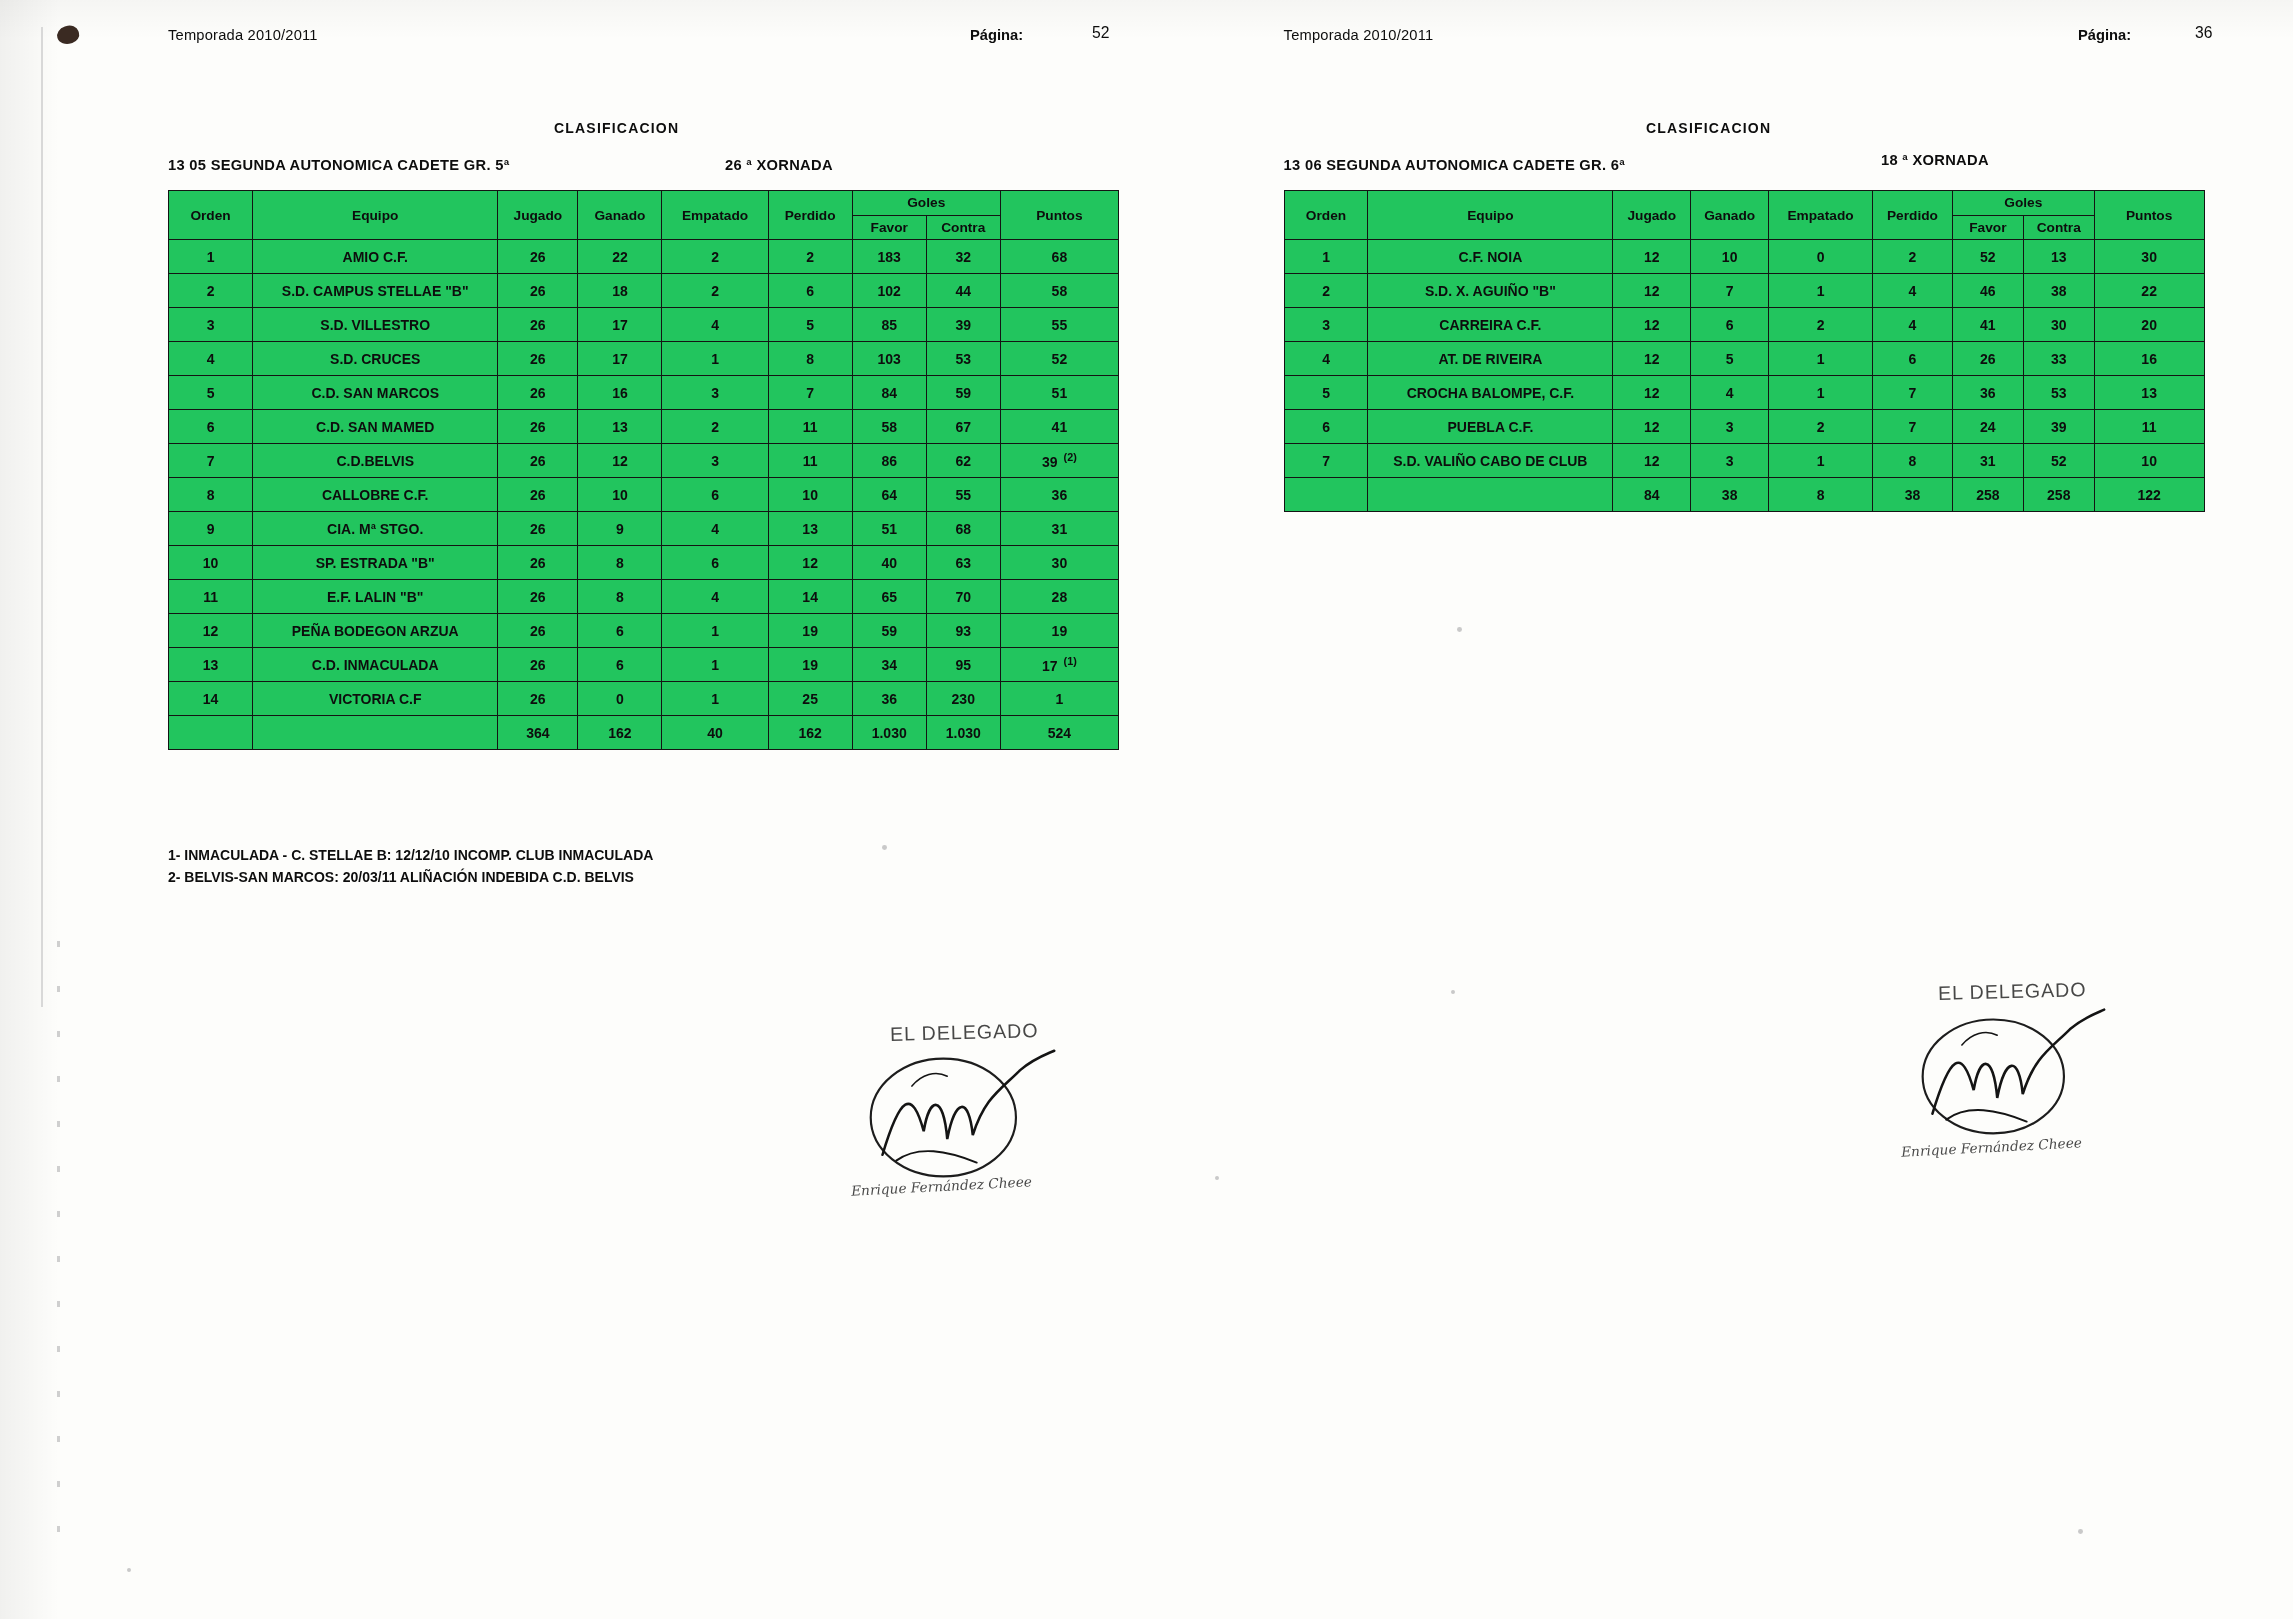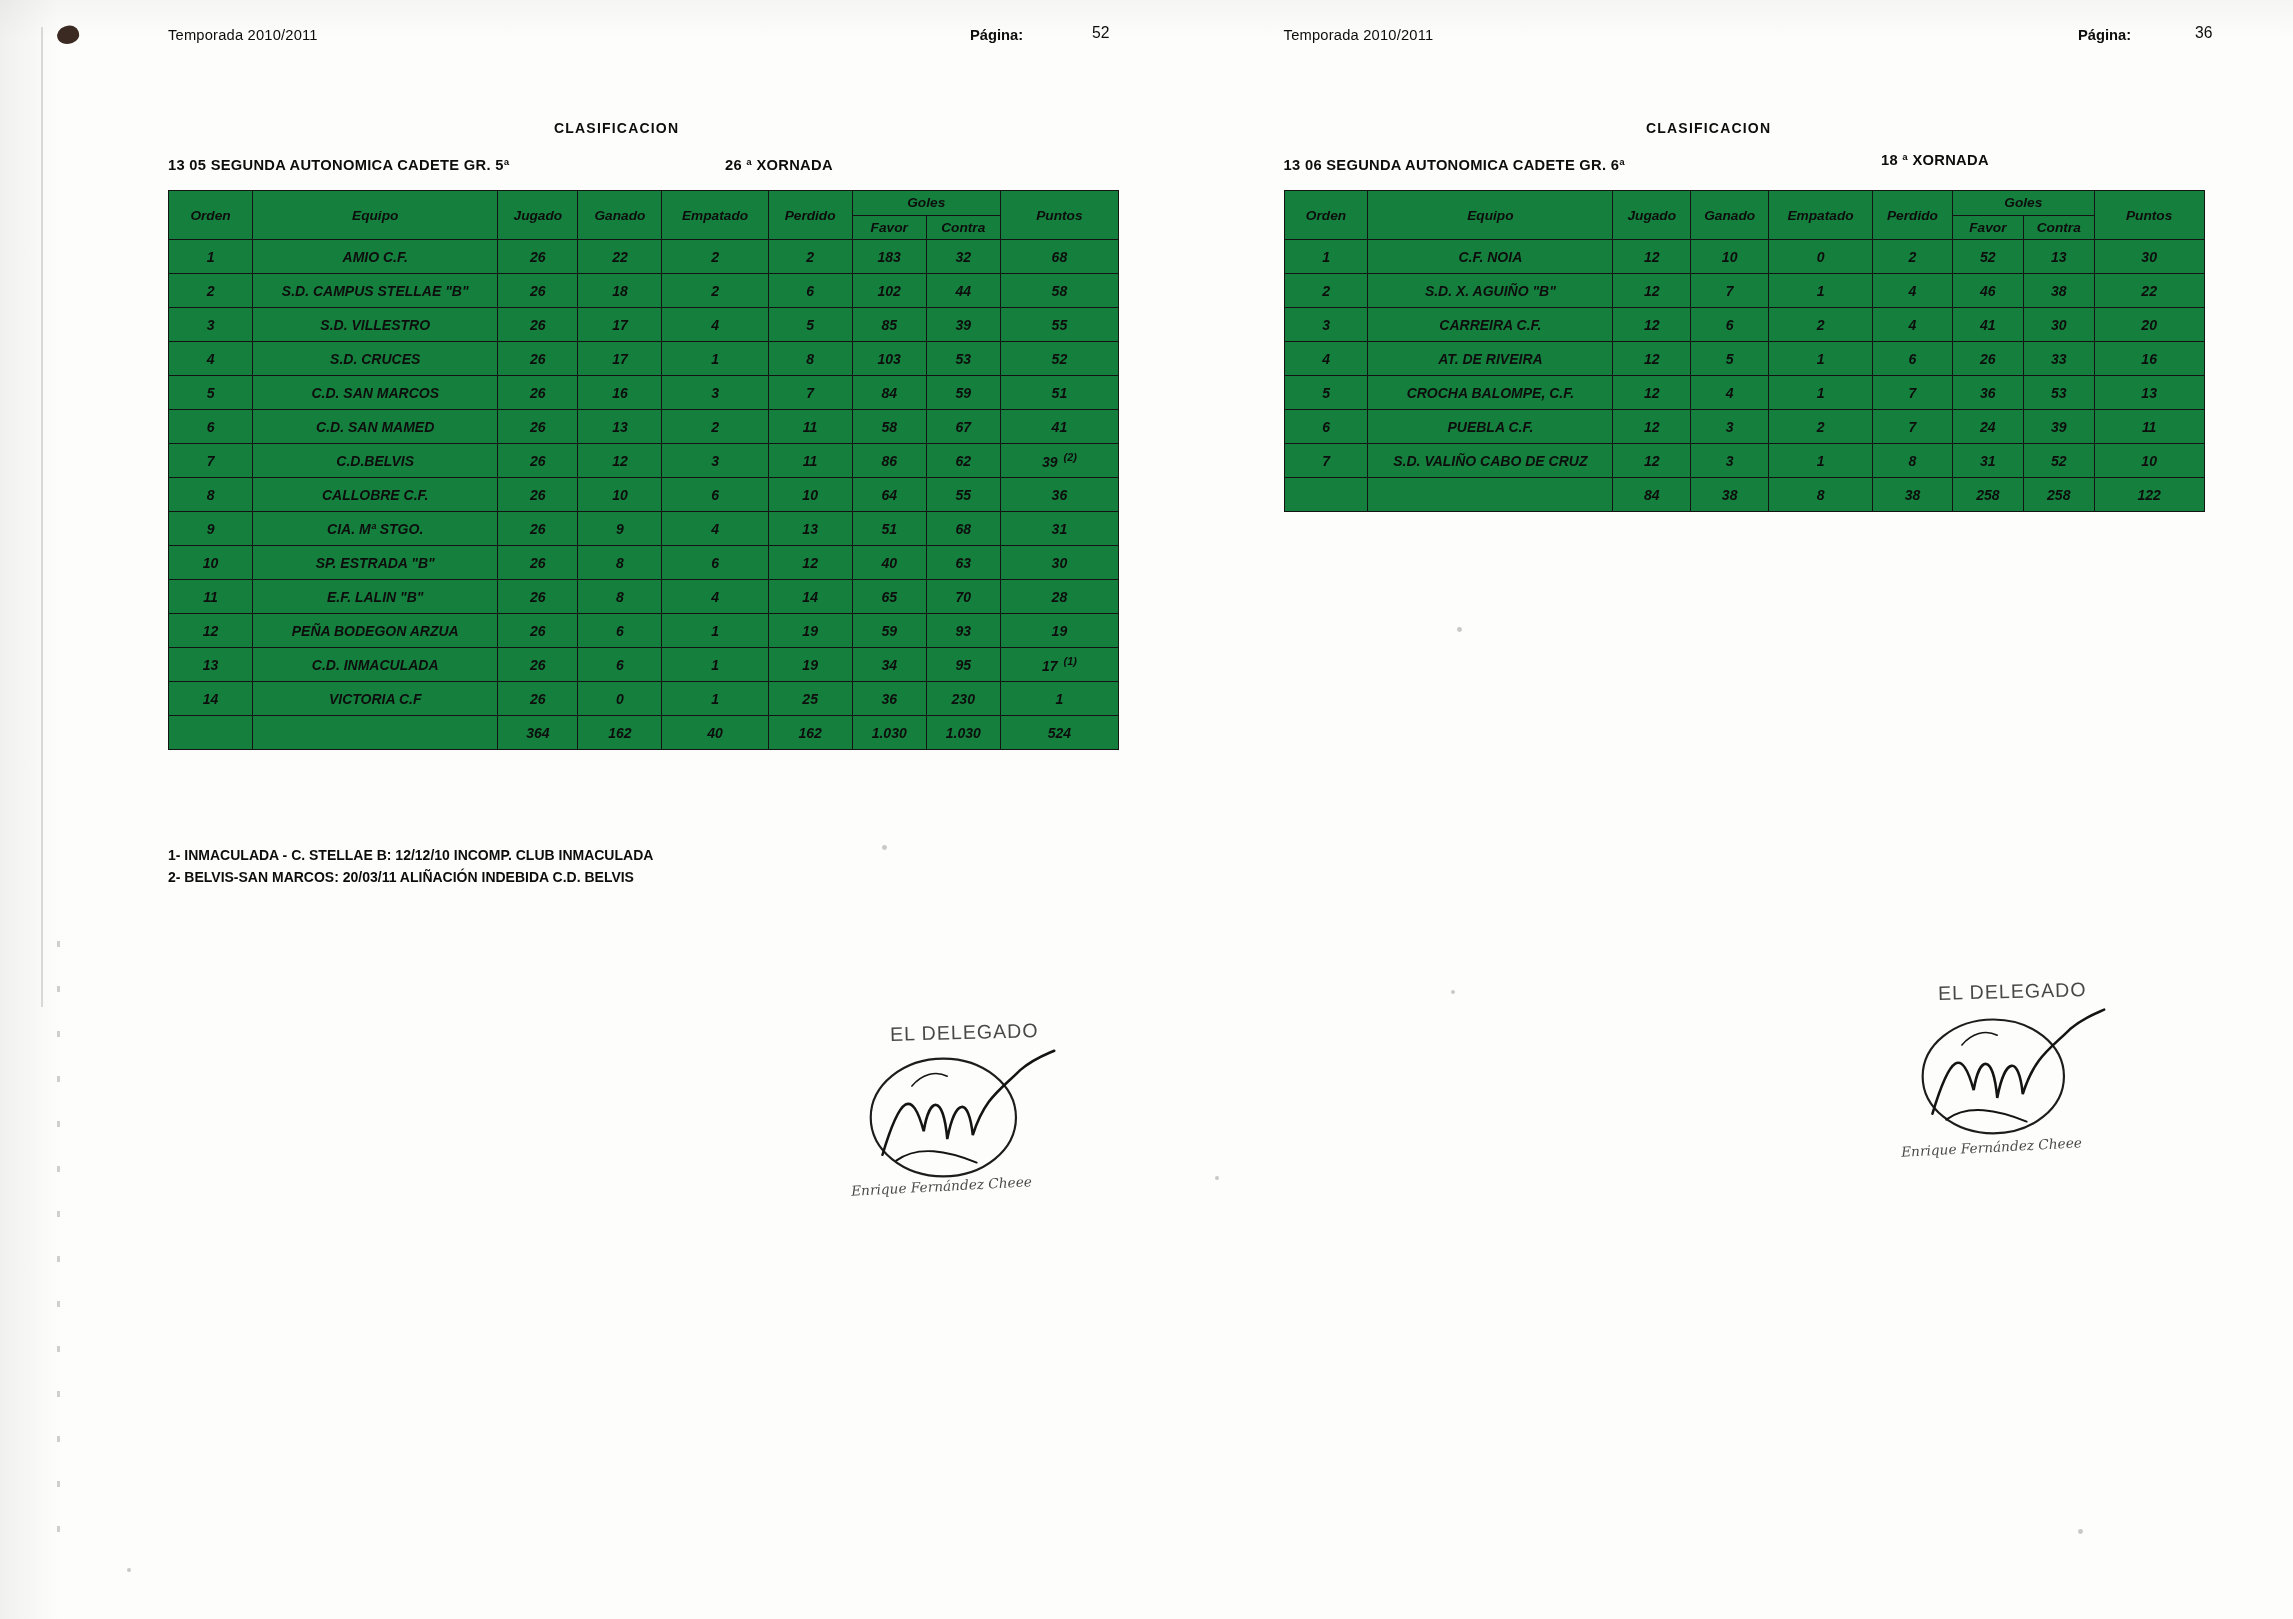--- a/index.html
+++ b/index.html
@@ -83,22 +83,21 @@
   }
   .page-left .sub-code   { left: 90px;  top: 157px; }
   .page-left .sub-round  { left: 647px; top: 157px; }
   .page-right .sub-code  { left: 19.6px;  top: 157px; }
   .page-right .sub-round { left: 617px; top: 152px; }
 
   table.clas {
     position: absolute;
     border-collapse: collapse;
     font-size: 14px;
-    background: #15803d;
-    font-style: italic;
+    background: #22c55e;
   }
   table.clas td, table.clas th {
     border: 1.4px solid #141414;
     padding: 0;
     font-weight: bold;
     text-align: center;
     vertical-align: middle;
     white-space: nowrap;
   }
   table.clas thead th {
@@ -528,21 +527,21 @@
           <td>12</td>
           <td>3</td>
           <td>2</td>
           <td>7</td>
           <td>24</td>
           <td>39</td>
           <td>11</td>
         </tr>
         <tr>
           <td>7</td>
-          <td class="team">S.D. VALIÑO CABO DE CRUZ</td>
+          <td class="team">S.D. VALIÑO CABO DE CLUB</td>
           <td>12</td>
           <td>3</td>
           <td>1</td>
           <td>8</td>
           <td>31</td>
           <td>52</td>
           <td>10</td>
         </tr>
         <tr class="totals">
           <td class="blank"></td>

